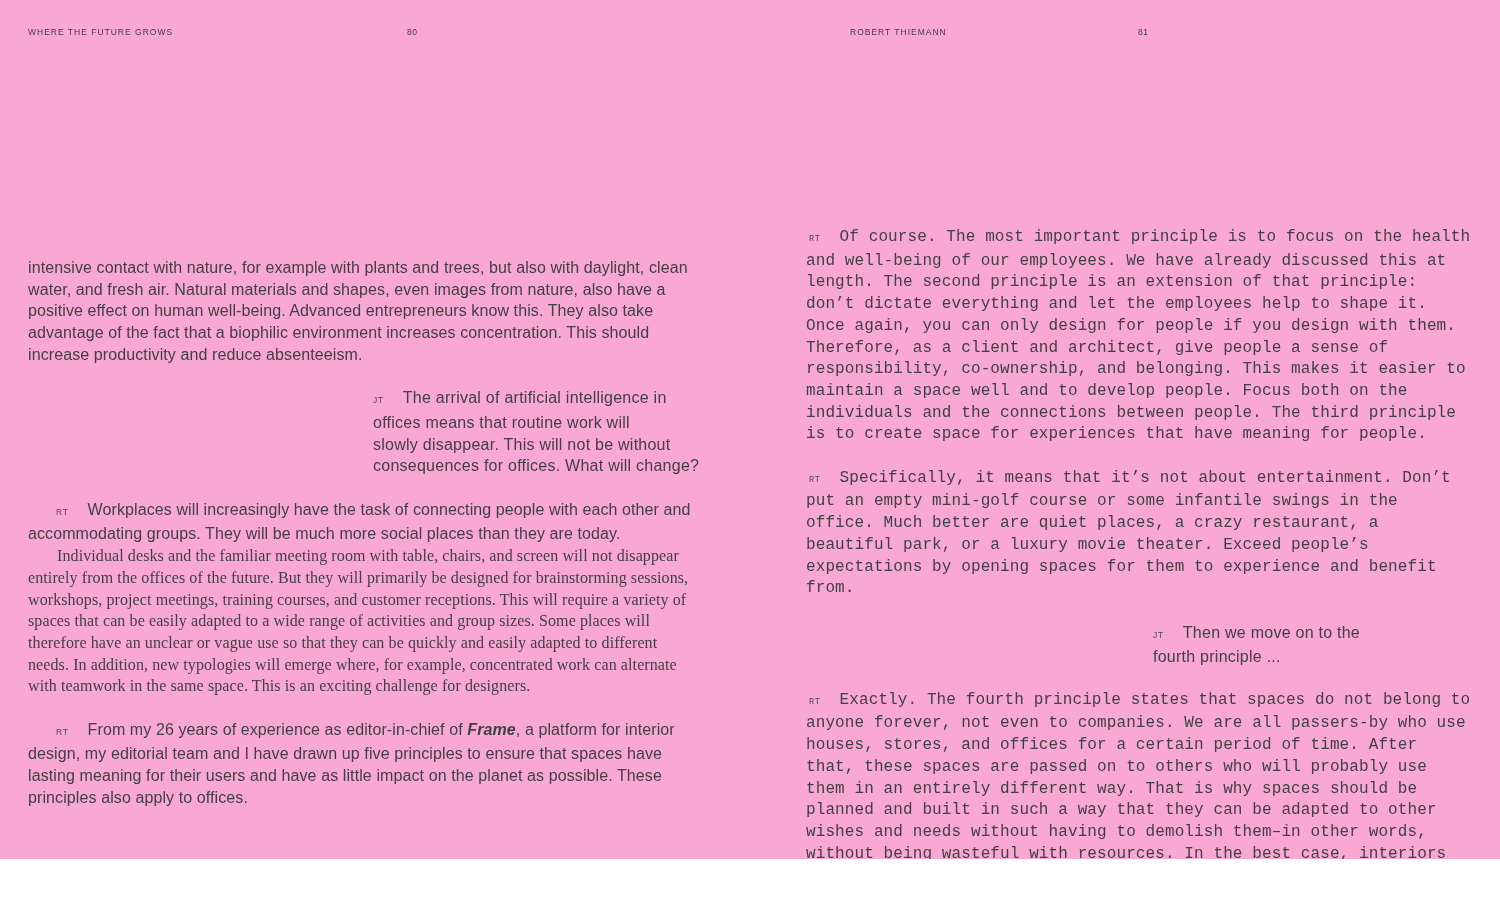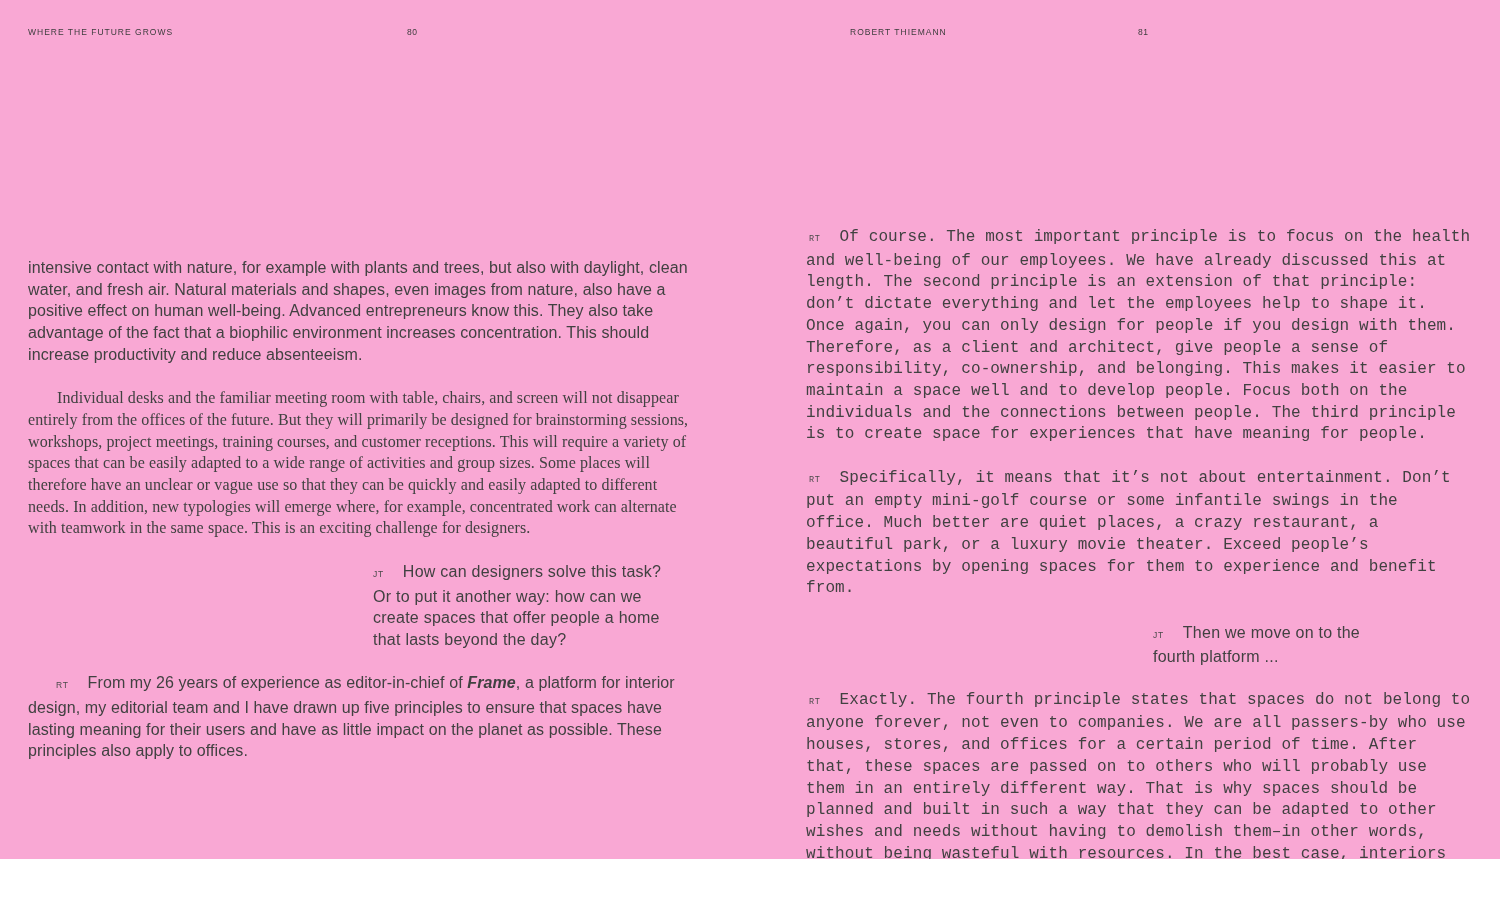--- a/index.html
+++ b/index.html
@@ -88,46 +88,47 @@
 <div class="spread">
 
   <div class="page page-left">
     <span class="hdr-title">WHERE THE FUTURE GROWS</span>
     <span class="hdr-num">80</span>
 
     <div class="text-col">
 
       <p class="body">intensive contact with nature, for example with plants and trees, but also with daylight, clean water, and fresh air. Natural materials and shapes, even images from nature, also have a positive effect on human well-being. Advanced entrepreneurs know this. They also take advantage of the fact that a biophilic environment increases concentration. This should increase productivity and reduce absenteeism.</p>
 
+      <p class="question"><span class="spk">JT</span><span class="q-text">The arrival of artificial intelligence in
+offices means that routine work will
+slowly disappear. This will not be without
+consequences for offices. What will change?</span></p>
 
+      <p class="answer no-gap"><span class="spk">RT</span><span>Workplaces will increasingly have the task of connecting people with each other and accommodating groups. They will be much more social places than they are today.</span></p>
       <p class="answer-cont">Individual desks and the familiar meeting room with table, chairs, and screen will not disappear entirely from the offices of the future. But they will primarily be designed for brainstorming sessions, workshops, project meetings, training courses, and customer receptions. This will require a variety of spaces that can be easily adapted to a wide range of activities and group sizes. Some places will therefore have an unclear or vague use so that they can be quickly and easily adapted to different needs. In addition, new typologies will emerge where, for example, concentrated work can alternate with teamwork in the same space. This is an exciting challenge for designers.</p>
 
-      <p class="question"><span class="spk">JT</span><span class="q-text">How can designers solve this task?
-Or to put it another way: how can we
-create spaces that offer people a home
-that lasts beyond the day?</span></p>
 
       <p class="answer"><span class="spk">RT</span><span>From my 26 years of experience as editor-in-chief of </span><span class="italic">Frame</span><span>, a platform for interior design, my editorial team and I have drawn up five principles to ensure that spaces have lasting meaning for their users and have as little impact on the planet as possible. These principles also apply to offices.</span></p>
 
     </div>
   </div>
 
   <div class="page page-right">
     <span class="hdr-title">ROBERT THIEMANN</span>
     <span class="hdr-num">81</span>
 
     <div class="text-col">
 
 
       <p class="answer"><span class="spk">RT</span><span>Of course. The most important principle is to focus on the health and well-being of our employees. We have already discussed this at length. The second principle is an extension of that principle: don’t dictate everything and let the employees help to shape it. Once again, you can only design for people if you design with them. Therefore, as a client and architect, give people a sense of responsibility, co-ownership, and belonging. This makes it easier to maintain a space well and to develop people. Focus both on the individuals and the connections between people. The third principle is to create space for experiences that have meaning for people.</span></p>
 
 
       <p class="answer"><span class="spk">RT</span><span>Specifically, it means that it’s not about entertainment. Don’t put an empty mini-golf course or some infantile swings in the office. Much better are quiet places, a crazy restaurant, a beautiful park, or a luxury movie theater. Exceed people’s expectations by opening spaces for them to experience and benefit from.</span></p>
 
       <p class="question"><span class="spk">JT</span><span class="q-text">Then we move on to the
-fourth platform ...</span></p>
+fourth principle ...</span></p>
 
       <p class="answer"><span class="spk">RT</span><span>Exactly. The fourth principle states that spaces do not belong to anyone forever, not even to companies. We are all passers-by who use houses, stores, and offices for a certain period of time. After that, these spaces are passed on to others who will probably use them in an entirely different way. That is why spaces should be planned and built in such a way that they can be adapted to other wishes and needs without having to demolish them–in other words, without being wasteful with resources. In the best case, interiors are designed for the circular economy. The last principle is an extension of that principle: we must learn to minimize our impact on the earth. Anyone who builds uses materials and energy and therefore emits CO</span><sub class="small-sub">2</sub><span>. We should limit this as much as possible by constructing fewer</span></p>
 
     </div>
   </div>
 
 </div>
 
 </body></html>

